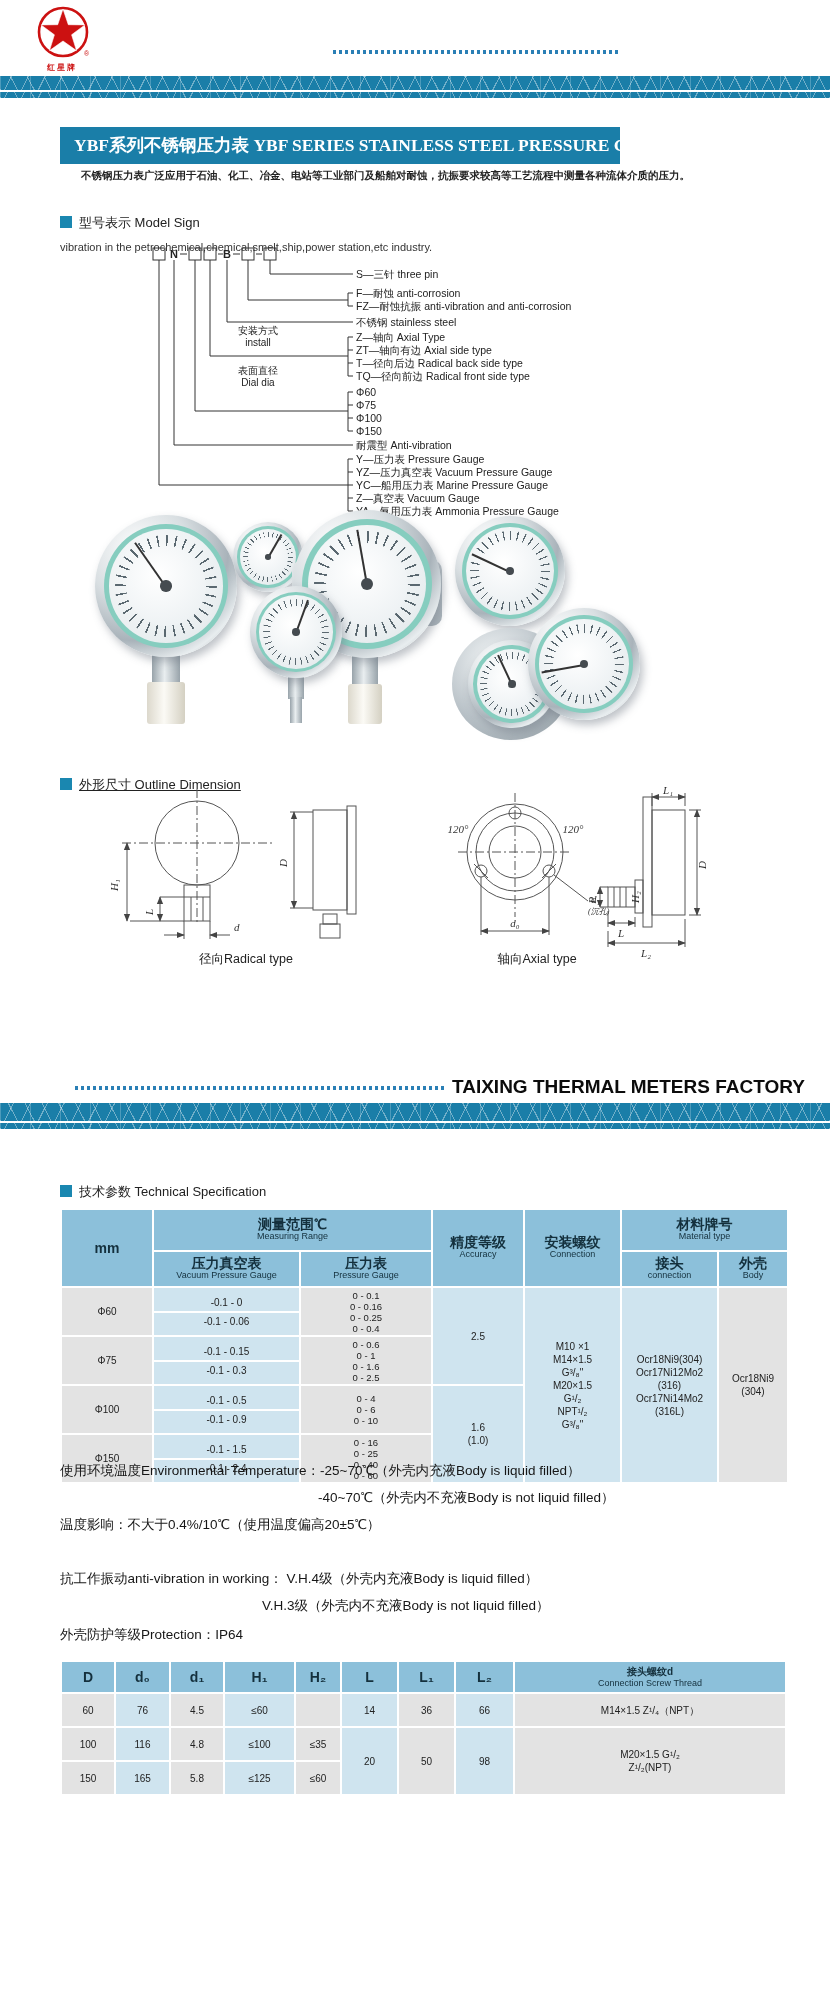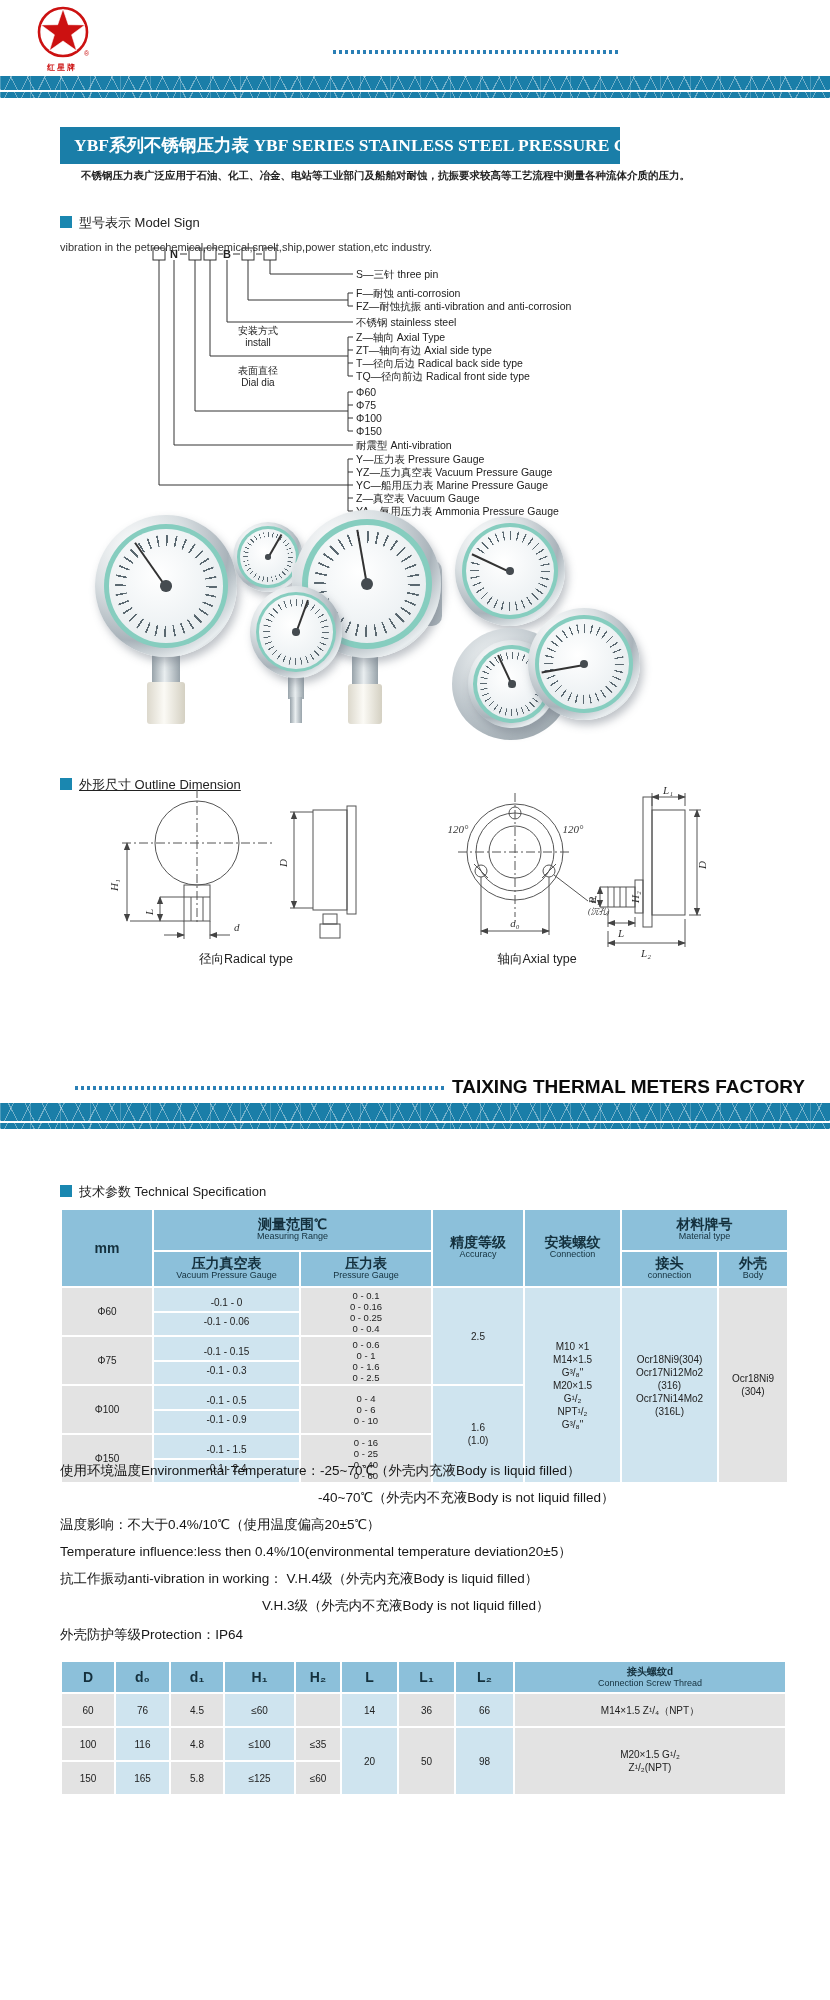--- a/index.html
+++ b/index.html
@@ -504,21 +504,20 @@
         <div>0 - 40</div>
             <div>0 - 60</div>
           </td>
     </tr>
   </tbody>
     </table>
 
   <div class="note" style="left:60px;top:1462px;">使用环境温度Environmental Temperature：-25~70℃（外壳内充液Body is liquid filled）</div>
   <div class="note" style="left:318px;top:1489px;">-40~70℃（外壳内不充液Body is not liquid filled）</div>
   <div class="note" style="left:60px;top:1516px;">温度影响：不大于0.4%/10℃（使用温度偏高20±5℃）</div>
-  <div class="note" style="left:60px;top:1543px;">Temperature influence:less then 0.4%/10(environmental temperature deviation20±5）</div>
   <div class="note" style="left:60px;top:1570px;">抗工作振动anti-vibration in working： V.H.4级（外壳内充液Body is liquid filled）</div>
   <div class="note" style="left:262px;top:1597px;">V.H.3级（外壳内不充液Body is not liquid filled）</div>
   <div class="note" style="left:60px;top:1626px;">外壳防护等级Protection：IP64</div>
 
   <table class="spec" style="left:60px;top:1660px;width:719px;">
     <colgroup>
       <col style="width:52px">
         <col style="width:53px">
         <col style="width:52px">
         <col style="width:69px">

